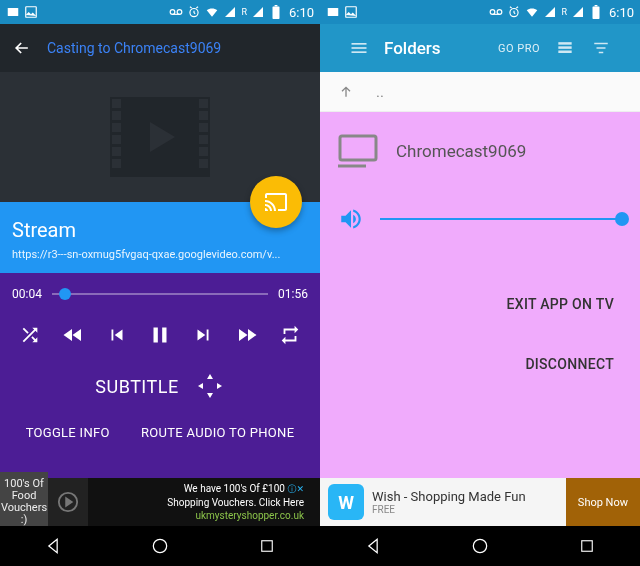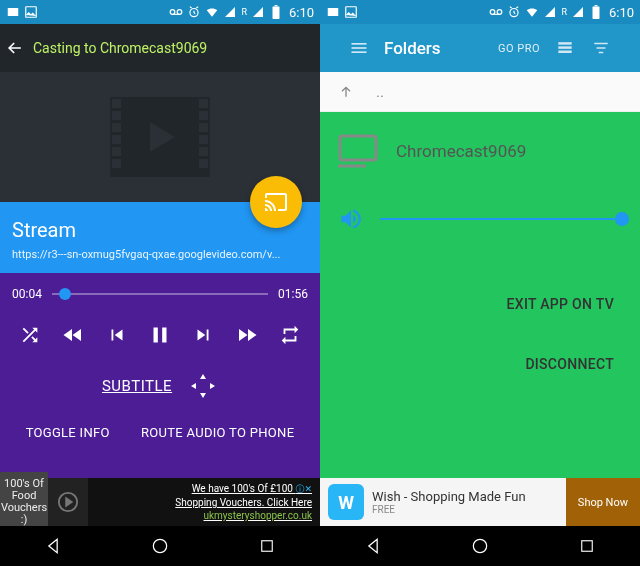--- a/index.html
+++ b/index.html
@@ -6,52 +6,52 @@
   body { font-family: Roboto, Arial, sans-serif; background: #000; width: 640px; height: 566px; overflow: hidden; display: flex; }
   .phone { width: 320px; height: 566px; background: #fff; position: relative; display: flex; flex-direction: column; }
 
   
   .status-bar { height: 24px; background: #1a8bc1; display: flex; align-items: center; justify-content: space-between; padding: 0 6px; color: #fff; font-size: 12px; }
   .status-left, .status-right { display: flex; align-items: center; gap: 4px; }
   .status-icon { width: 14px; height: 14px; display: inline-flex; align-items: center; justify-content: center; }
   .status-time { font-size: 13px; margin-left: 2px; }
 
   
-  .cast-header { height: 48px; background: #21262b; display: flex; align-items: center; padding: 0 5px; color: #bef264; gap: 8px; }
+  .cast-header { height: 48px; background: #21262b; display: flex; align-items: center; padding: 0 12px; color: #3b82f6; gap: 15px; }
   .cast-title { font-size: 14px; }
   .video-area { flex: 0 0 130px; background: #2b3036; position: relative; }
   .filmstrip { position: absolute; left: 50%; top: 50%; transform: translate(-50%, -50%); }
   .fab { position: absolute; right: 18px; bottom: -26px; width: 52px; height: 52px; border-radius: 50%; background: #fbbc05; display: flex; align-items: center; justify-content: center; box-shadow: 0 3px 6px rgba(0,0,0,0.3); z-index: 2; }
   .stream-section { background: #2196f3; color: #fff; padding: 16px 12px 12px; position: relative; }
   .stream-title { font-size: 20px; font-weight: 400; margin-bottom: 6px; }
   .stream-url { font-size: 11px; opacity: 0.9; white-space: nowrap; overflow: hidden; text-overflow: ellipsis; }
   .player { background: #4c1d95; color: #fff; flex: 1; display: flex; flex-direction: column; }
   .time-row { display: flex; align-items: center; padding: 14px 12px 6px; gap: 10px; font-size: 12px; }
   .seek-track { flex: 1; height: 2px; background: rgba(255,255,255,0.35); position: relative; }
   .seek-thumb { position: absolute; left: 6%; top: 50%; transform: translate(-50%, -50%); width: 12px; height: 12px; background: #2196f3; border-radius: 50%; }
   .controls-row { display: flex; justify-content: space-around; align-items: center; padding: 14px 8px 6px; }
   .ctrl { width: 28px; height: 28px; display: flex; align-items: center; justify-content: center; }
-  .subtitle-row { display: flex; justify-content: center; align-items: center; gap: 16px; padding: 16px 0 6px; font-size: 15px; letter-spacing: 0.5px; text-decoration: underline; }
+  .subtitle-row { display: flex; justify-content: center; align-items: center; gap: 16px; padding: 16px 0 6px; font-size: 18px; letter-spacing: 0.5px; }
   .dpad { width: 30px; height: 30px; position: relative; }
   .bottom-row { display: flex; justify-content: space-around; padding: 18px 10px 10px; font-size: 13px; letter-spacing: 0.3px; }
 
   .ad-bar { height: 48px; background: #111; display: flex; align-items: center; color: #fff; font-size: 11px; }
   .ad-left .ad-thumb { width: 48px; height: 60px; background: #444; display: flex; align-items: center; justify-content: center; color: #eee; font-size: 11px; line-height: 1.1; text-align: center; flex-shrink: 0; padding: 3px;}
   .ad-play { width: 40px; height: 48px; display: flex; align-items: center; justify-content: center; background: #222; flex-shrink: 0;}
-  .ad-text { flex: 1; text-align: right; padding: 0 8px; font-size: 10px; line-height: 1.3; text-decoration: underline; }
+  .ad-text { flex: 1; text-align: right; padding: 0 16px; font-size: 10px; line-height: 1.3; }
   .ad-link { color: #8bc34a; }
 
   
   .toolbar { height: 48px; background: #2196c8; display: flex; align-items: center; padding: 0 28px; color: #fff; gap: 14px; }
   .toolbar .spacer { flex: 1; }
   .toolbar-title { font-size: 17px; font-weight: 500; }
   .toolbar-btn { font-size: 11px; opacity: 0.85; letter-spacing: 0.5px; }
   .toolbar-icon { width: 22px; height: 22px; display: flex; align-items: center; justify-content: center; }
   .subbar { height: 40px; background: #fafafa; border-bottom: 1px solid #eee; display: flex; align-items: center; padding: 0 18px; gap: 22px; color: #888; font-size: 15px; }
-  .content { flex: 1; background: #22c55e; padding: 22px 18px; }
+  .content { flex: 1; background: #f0abfc; padding: 22px 18px; }
   .cast-device { display: flex; align-items: center; gap: 18px; font-size: 17px; color: #555; }
   .tv-icon { width: 40px; height: 34px; }
   .volume-row { display: flex; align-items: center; gap: 16px; margin-top: 38px; }
   .vol-track { flex: 1; height: 2px; background: #2196f3; position: relative; }
   .vol-thumb { position: absolute; right: 0; top: 50%; transform: translate(50%, -50%); width: 14px; height: 14px; background: #2196f3; border-radius: 50%; }
   .actions { margin-top: 42px; }
   .action-btn { text-align: right; font-size: 14px; color: #333; font-weight: 500; padding: 22px 8px; letter-spacing: 0.3px; }
 
   .ad-right { height: 48px; background: #f5f5f5; display: flex; align-items: center; justify-content: space-between; }
   .ad-right .app-icon { width: 36px; height: 36px; background: #29b6f6; border-radius: 6px; margin: 0 8px; display: flex; align-items: center; justify-content: center; color: #fff; font-size: 18px; font-weight: bold;}

